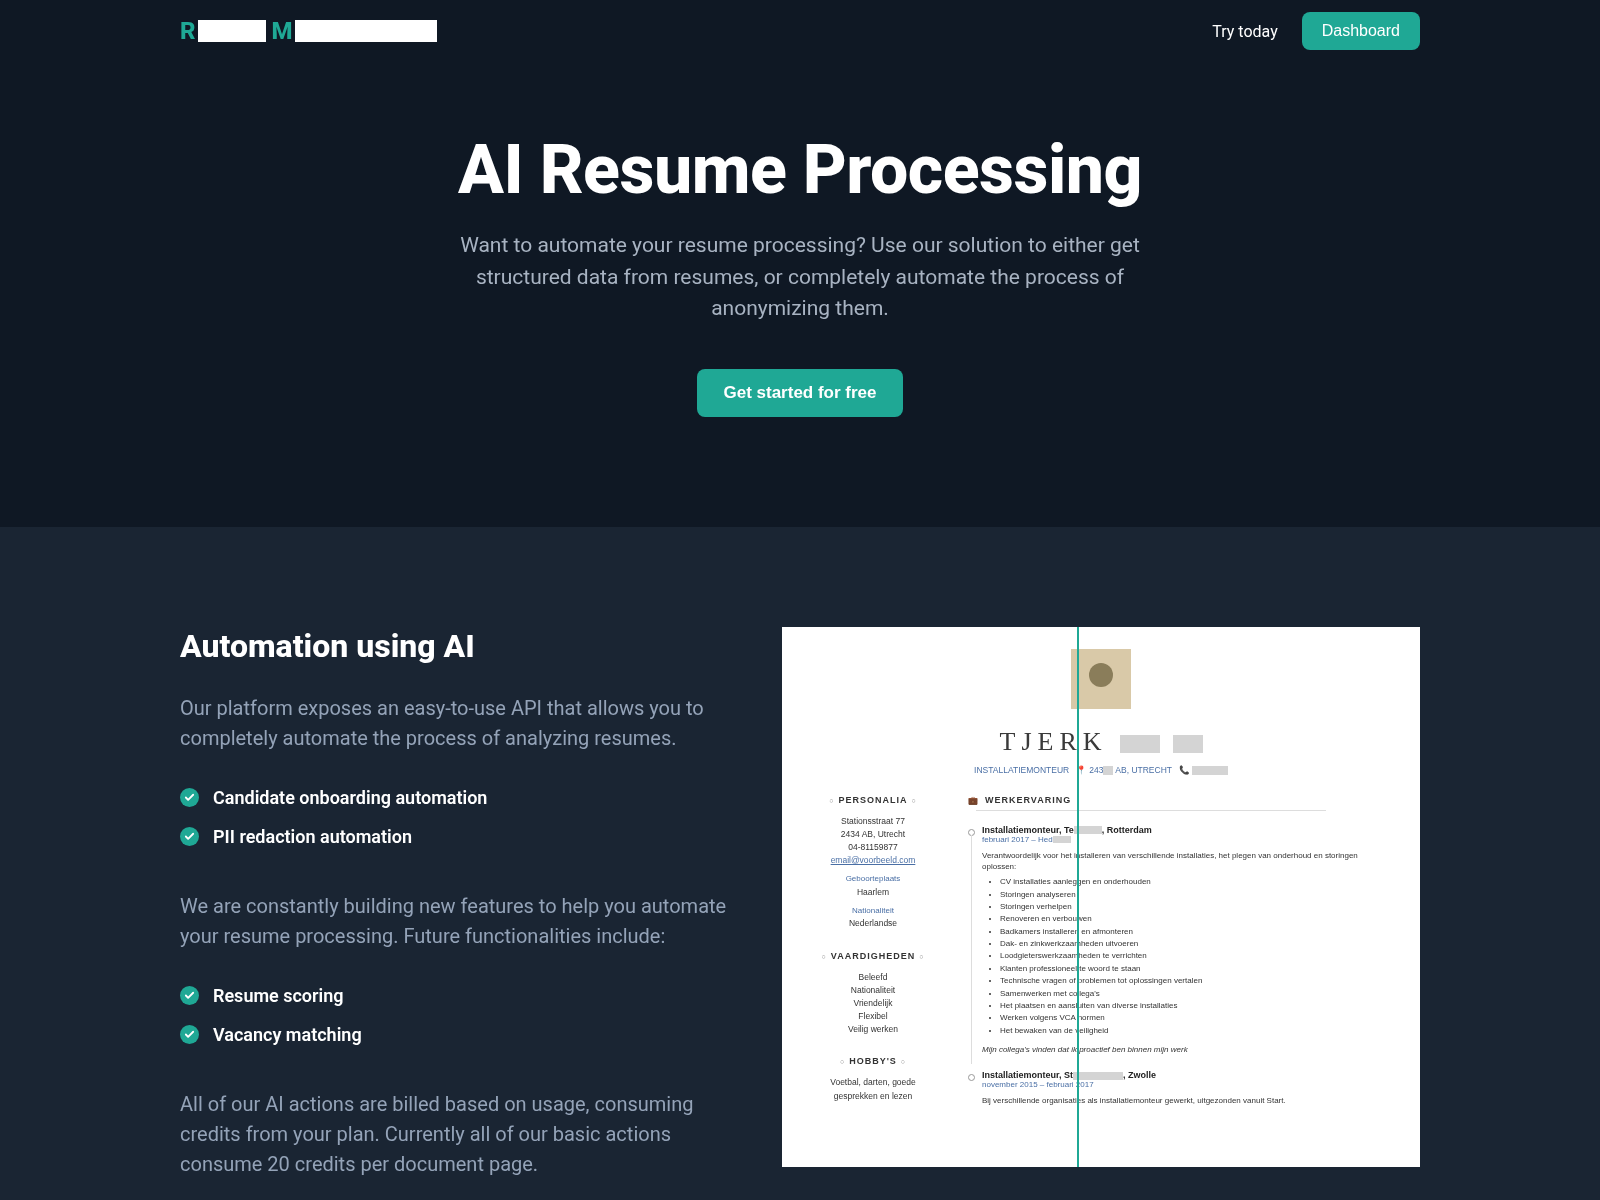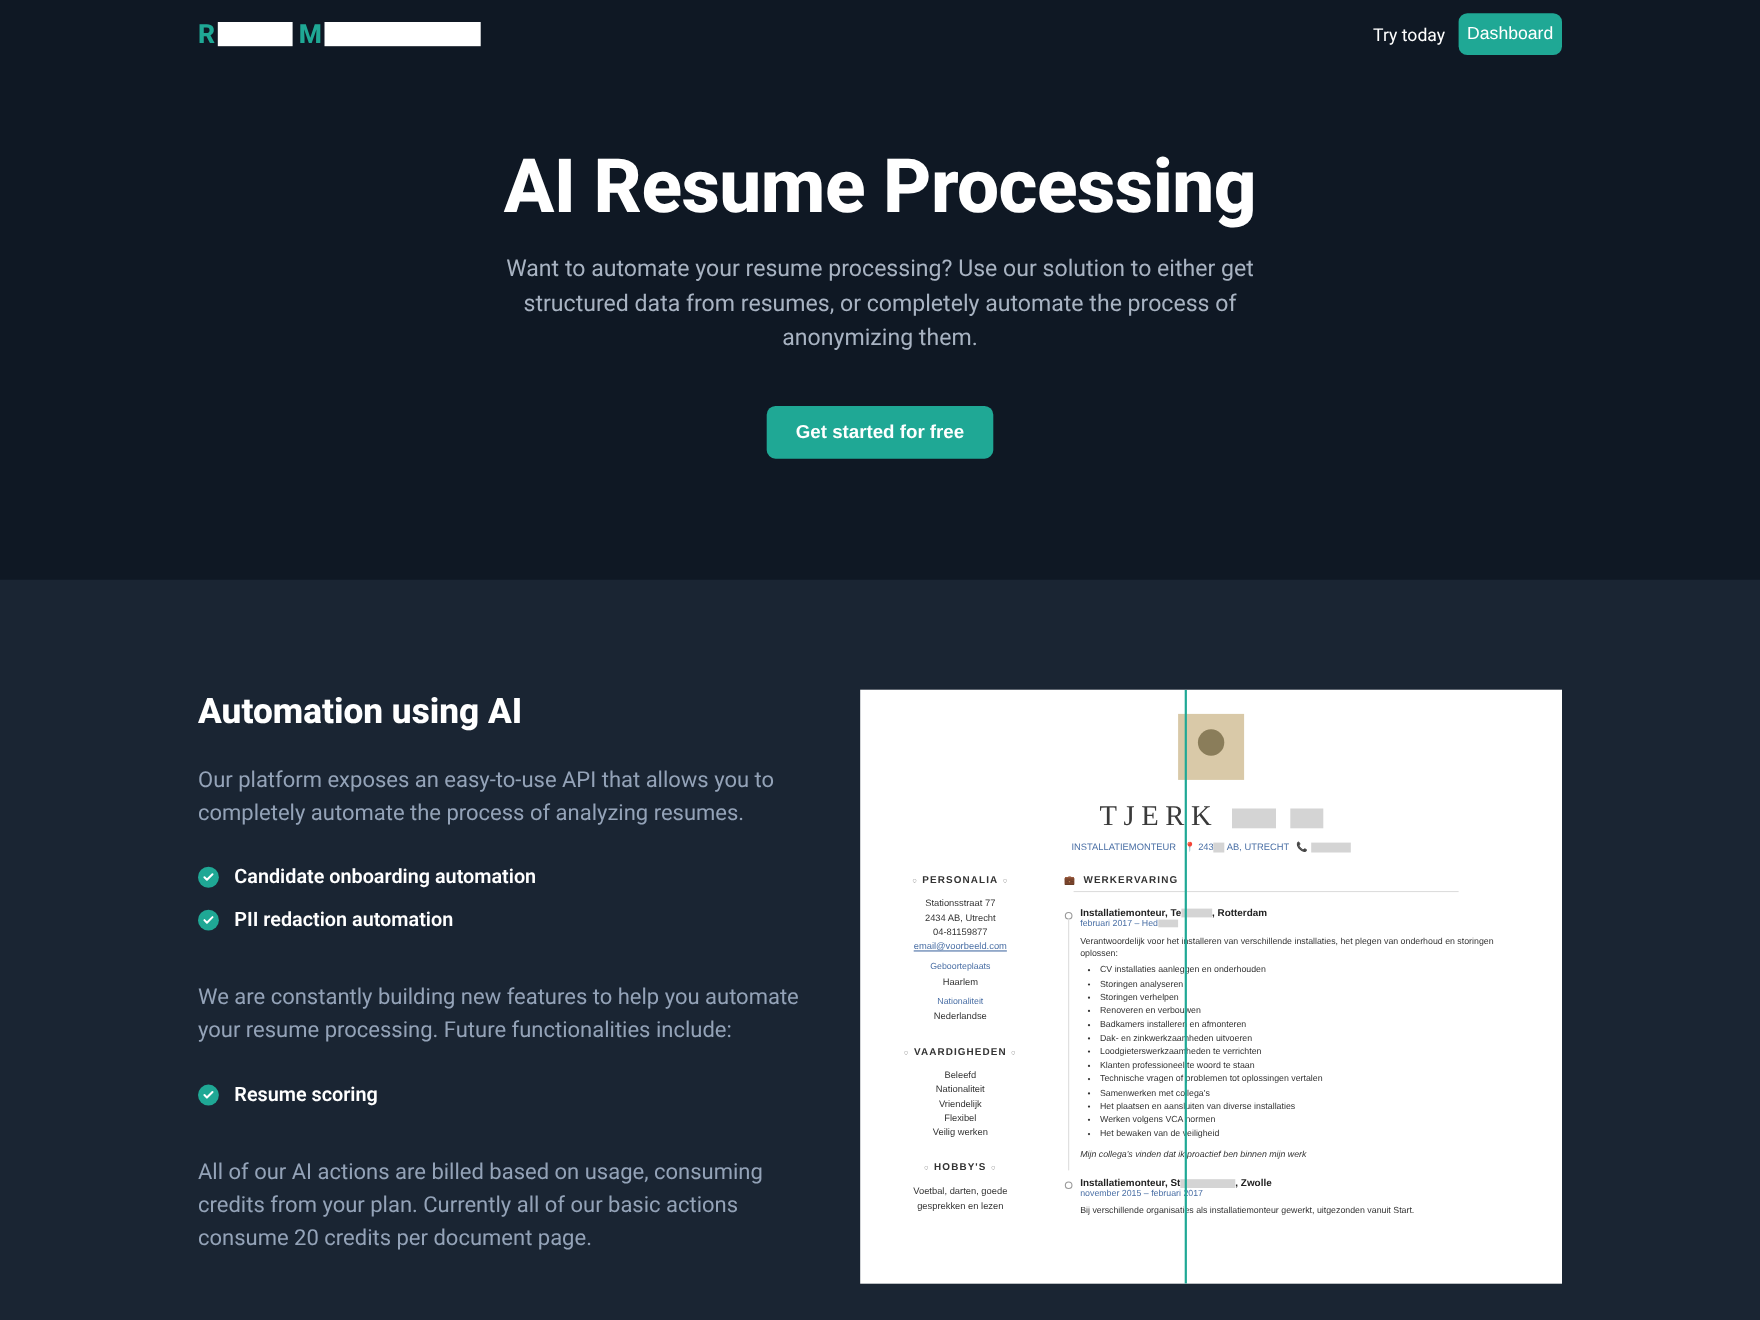--- a/index.html
+++ b/index.html
@@ -33,34 +33,34 @@
   .logo-m { color: #1fa895; margin-left: 4px; }
   .logo-block2 {
     width: 142px;
     height: 22px;
     background: #ffffff;
     display: inline-block;
   }
   .nav-actions {
     display: flex;
     align-items: center;
-    gap: 12px;
+    gap: 24px;
   }
   .try-link {
     color: #ffffff;
     font-size: 16px;
     text-decoration: none;
     cursor: pointer;
   }
   .btn-primary {
     background: #1fa895;
     color: #ffffff;
     border: none;
     border-radius: 8px;
-    padding: 10px 8px;
+    padding: 10px 20px;
     font-size: 16px;
     cursor: pointer;
     font-weight: 500;
   }
   .hero {
     text-align: center;
     padding: 68px 0 110px 0;
   }
   .hero h1 {
     font-size: 68px;
@@ -302,20 +302,28 @@
       </ul>
       <p class="desc">We are constantly building new features to help you automate your resume processing. Future functionalities include:</p>
       <ul class="feature-list">
         <li>
           <span class="check-icon">
               <svg viewBox="0 0 24 24" fill="none" stroke="#fff" stroke-width="4" stroke-linecap="round" stroke-linejoin="round">
                 <polyline points="20 6 9 17 4 12"></polyline>
               </svg>
             </span>
           <span>Resume scoring</span>
+        </li>
+        <li>
+          <span class="check-icon">
+              <svg viewBox="0 0 24 24" fill="none" stroke="#fff" stroke-width="4" stroke-linecap="round" stroke-linejoin="round">
+                <polyline points="20 6 9 17 4 12"></polyline>
+              </svg>
+            </span>
+          <span>Vacancy matching</span>
         </li>
       </ul>
       <p class="desc" style="margin-bottom:0">All of our AI actions are billed based on usage, consuming credits from your plan. Currently all of our basic actions consume 20 credits per document page.</p>
     </div>
 
     <div class="automation-right">
       <div class="resume-preview">
         <div class="divider-line"></div>
         <div class="resume-inner">
           <div class="resume-photo"></div>

